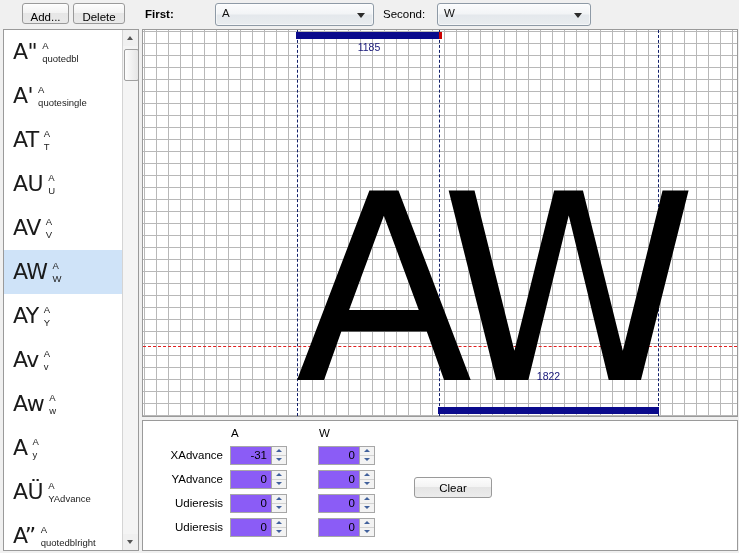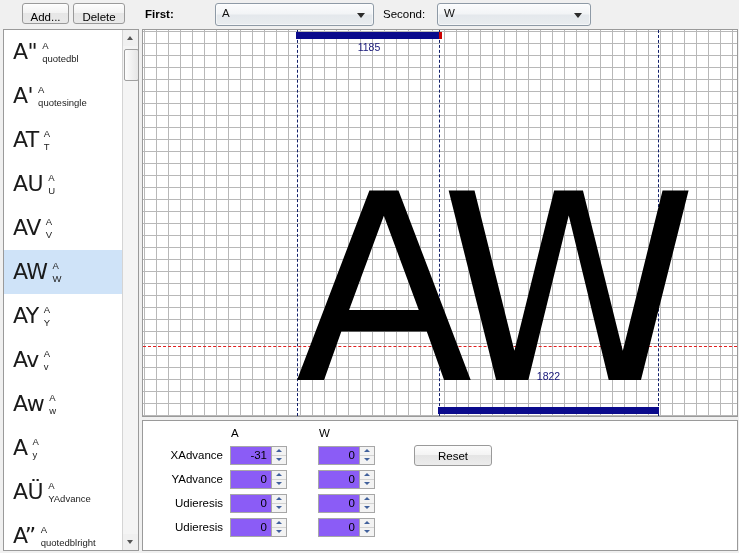--- a/index.html
+++ b/index.html
@@ -389,15 +389,15 @@
         <div class="up">
             <span class="t"></span>
           </div>
         <div class="dn">
             <span class="t"></span>
           </div>
       </div>
     </div>
   </div>
 
-  <button class="pbtn" id="reset-btn">Reset</button>
+  <button class="pbtn" id="clear-btn">Clear</button>
 
 </div>
 
 </body></html>

